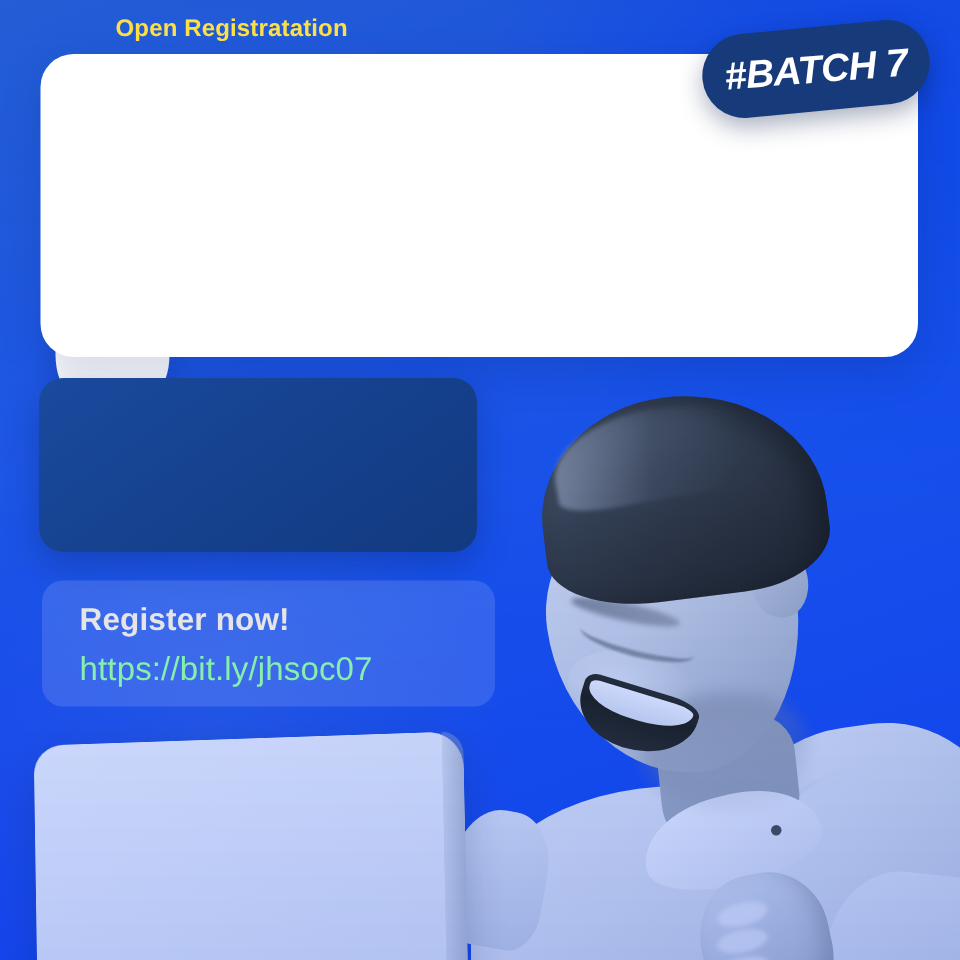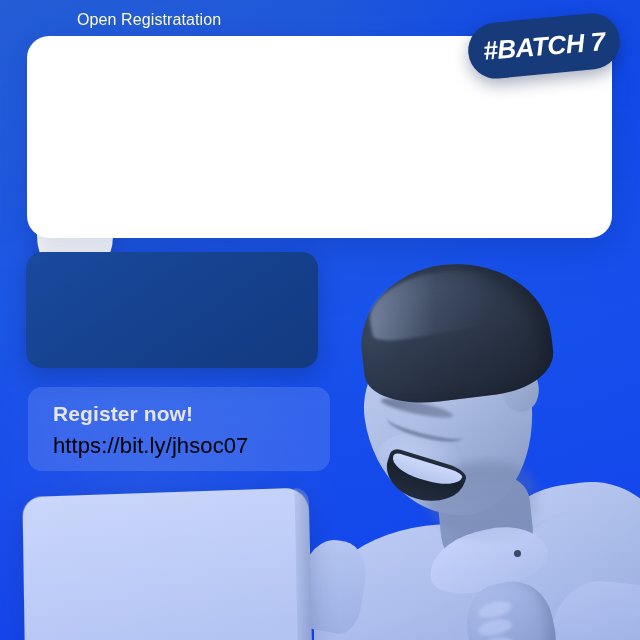--- a/index.html
+++ b/index.html
@@ -345,22 +345,22 @@
     height: 116px;
     background: linear-gradient(145deg, #1a4a9e 0%, #15408c 55%, #123a80 100%);
     border-radius: 16px;
     box-shadow: 0 8px 22px rgba(6,28,80,0.28);
   }
   .date-label {
     position: absolute;
     left: 77px;
     top: 11px;
     font-size: 16px;
-    font-weight: 400;
-    color: #fef9c3;
+    font-weight: 700;
+    color: #fde047;
     letter-spacing: 0.1px;
   }
   .date-day {
     position: absolute;
     left: 28px;
     top: 32px;
     font-size: 66px;
     font-weight: 700;
     color: #ffffff;
     letter-spacing: -1px;
@@ -399,21 +399,21 @@
     font-weight: 700;
     color: #e5e5e5;
     letter-spacing: 0.1px;
   }
   .register-url {
     position: absolute;
     left: 53px;
     top: 433px;
     font-size: 22px;
     font-weight: 400;
-    color: #000000;
+    color: #86efac;
     letter-spacing: 0.1px;
   }
 </style>
 </head>
 <body>
 
 <div class="poster">
 
   <div class="bg-base"></div>
   <div class="bg-glow-tr"></div>

